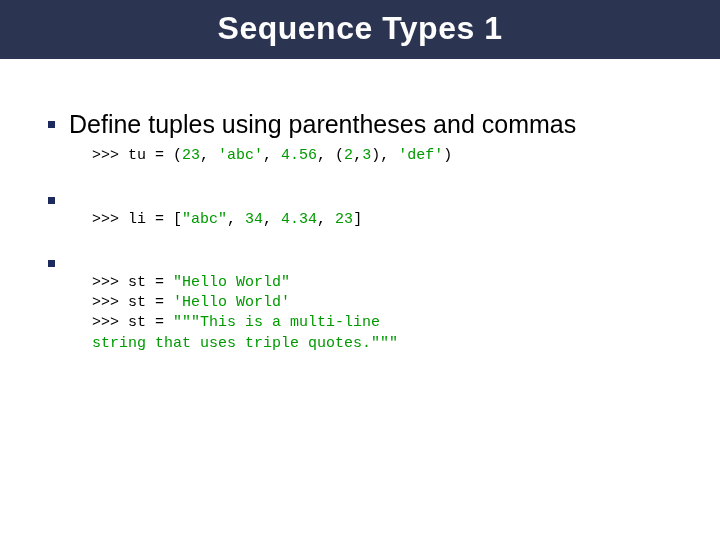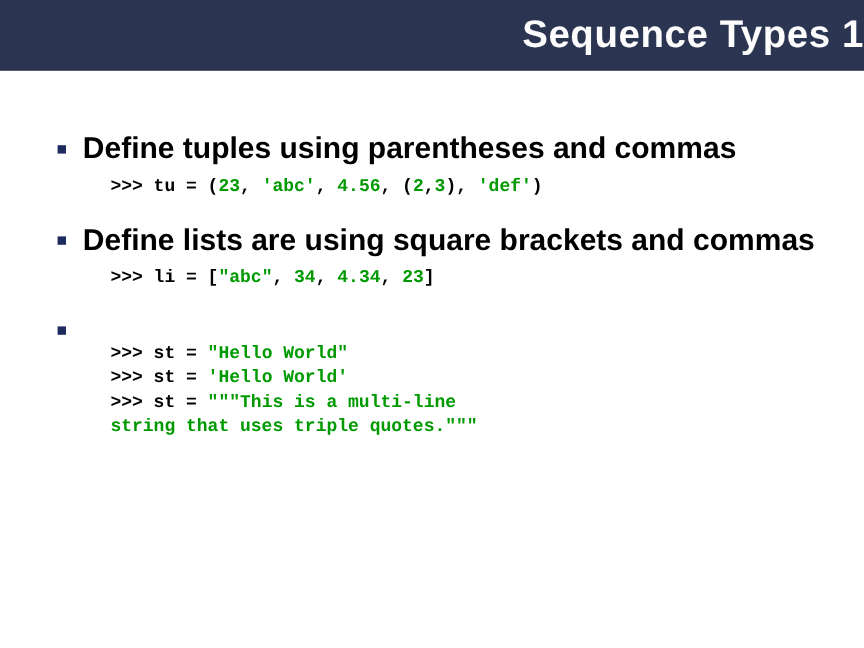--- a/index.html
+++ b/index.html
@@ -6,32 +6,31 @@
   body {
     width: 720px;
     height: 540px;
     background: #ffffff;
     font-family: Arial, Helvetica, sans-serif;
     overflow: hidden;
   }
   .title-bar {
     background: #2b3551;
     padding: 10px 0 12px 0;
-    text-align: right;
+    text-align: center;
     margin-bottom: 50px;
   }
   .title-bar h1 {
     font-size: 32px;
     font-weight: bold;
     color: #fdfdfd;
     letter-spacing: 0.5px;
   }
   .content {
     padding: 0 24px 0 48px;
-    font-weight: bold;
   }
   .bullet-item {
     display: flex;
     align-items: flex-start;
     margin-bottom: 4px;
   }
   .bullet-square {
     width: 7px;
     height: 7px;
     background: #1c2a5e;
@@ -67,21 +66,20 @@
 <div class="content">
 
   <div class="bullet-item">
     <div class="bullet-square"></div>
     <div class="bullet-text">Define tuples using parentheses and commas</div>
   </div>
   <div class="code-block"><span class="prompt">&gt;&gt;&gt; tu = (</span><span class="num">23</span><span class="prompt">, </span><span class="str">'abc'</span><span class="prompt">, </span><span class="num">4.56</span><span class="prompt">, (</span><span class="num">2</span><span class="prompt">,</span><span class="num">3</span><span class="prompt">), </span><span class="str">'def'</span><span class="prompt">)</span></div>
 
   <div class="bullet-item">
     <div class="bullet-square"></div>
-    <div class="bullet-text">Define lists are using square brackets and commas</div>
   </div>
   <div class="code-block"><span class="prompt">&gt;&gt;&gt; li = [</span><span class="str">"abc"</span><span class="prompt">, </span><span class="num">34</span><span class="prompt">, </span><span class="num">4.34</span><span class="prompt">, </span><span class="num">23</span><span class="prompt">]</span></div>
 
   <div class="bullet-item">
     <div class="bullet-square"></div>
   </div>
   <div class="code-block"><span class="prompt">&gt;&gt;&gt; st = </span><span class="str">"Hello World"</span><span class="prompt">
 &gt;&gt;&gt; st = </span><span class="str">'Hello World'</span><span class="prompt">
 &gt;&gt;&gt; st = </span><span class="str">"""This is a multi-line
 string that uses triple quotes."""</span></div>

